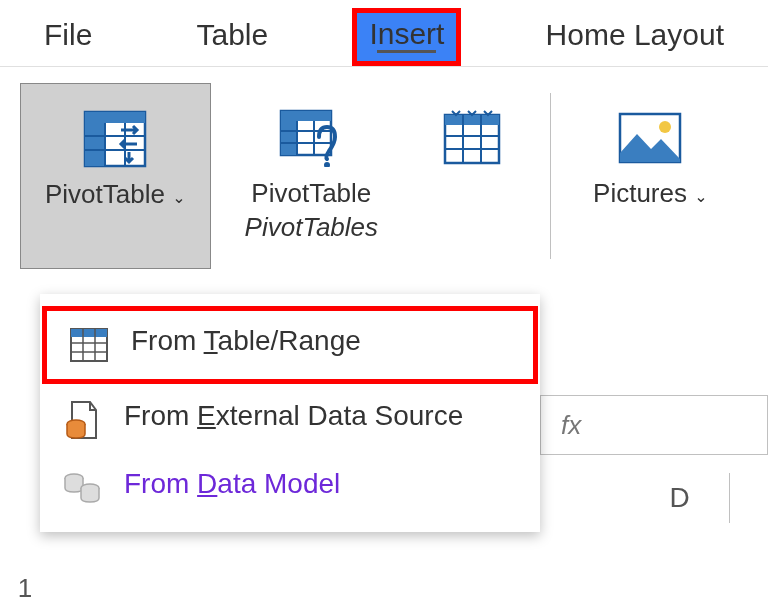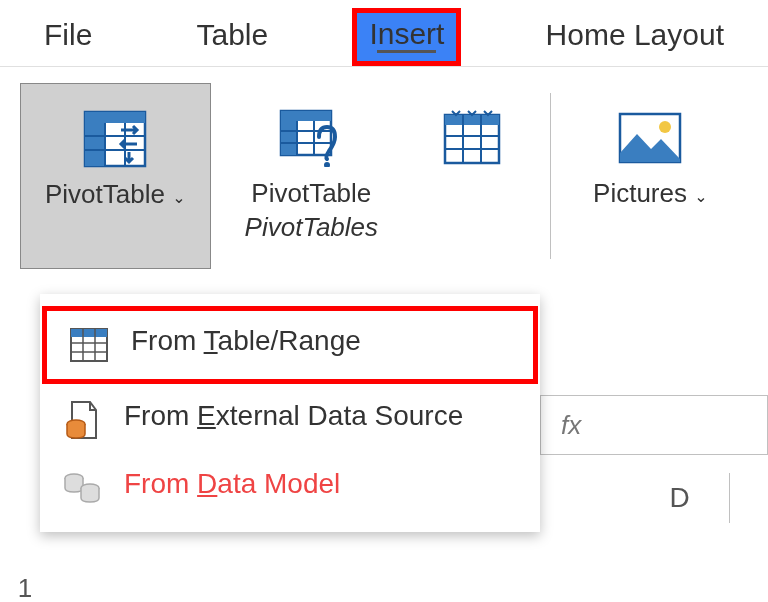--- a/index.html
+++ b/index.html
@@ -16,21 +16,21 @@
     .ribbon-group.selected { background: #d0d0d0; border: 1px solid #888; }
     .ribbon-icon { width: 72px; height: 62px; display: flex; align-items: center; justify-content: center; margin-bottom: 8px; }
     .ribbon-label { font-size: 26px; text-align: center; line-height: 1.3; color: #333; }
     .ribbon-label .sub { display: block; font-style: italic; }
     .dropdown-arrow { font-size: 16px; margin-top: 2px; }
     
     .separator { width: 1px; background: #c0c0c0; margin: 10px 8px; }
     
     .dropdown-menu { position: absolute; top: 294px; left: 40px; width: 500px; background: #fff; box-shadow: 0 4px 12px rgba(0,0,0,0.25); z-index: 10; padding: 10px 0; }
     .menu-item { display: flex; padding: 14px 22px; font-size: 28px; color: #333; cursor: pointer; gap: 22px; }
-    .menu-item.disabled { color: #ef4444; }
+    .menu-item.disabled { color: #6d28d9; }
     .menu-item-icon { width: 40px; height: 40px; flex-shrink: 0; }
     .menu-item.highlight-red-menu { border: 5px solid #ff0000; margin: 2px; }
     .underline-char { text-decoration: underline; }
     
     .formula-area { position: absolute; top: 395px; left: 540px; right: 0; height: 60px; border: 1px solid #c0c0c0; display: flex; align-items: center; padding: 0 20px; font-size: 26px; color: #777; background: #fff; }
     .fx-label { font-style: italic; }
     
     .col-header-d { position: absolute; top: 473px; left: 630px; width: 100px; height: 50px; border-right: 1px solid #c0c0c0; text-align: center; font-size: 28px; color: #555; line-height: 50px; }
     .row-indicator { position: absolute; top: 573px; left: 10px; width: 30px; font-size: 26px; color: #555; text-align: center; }
     

